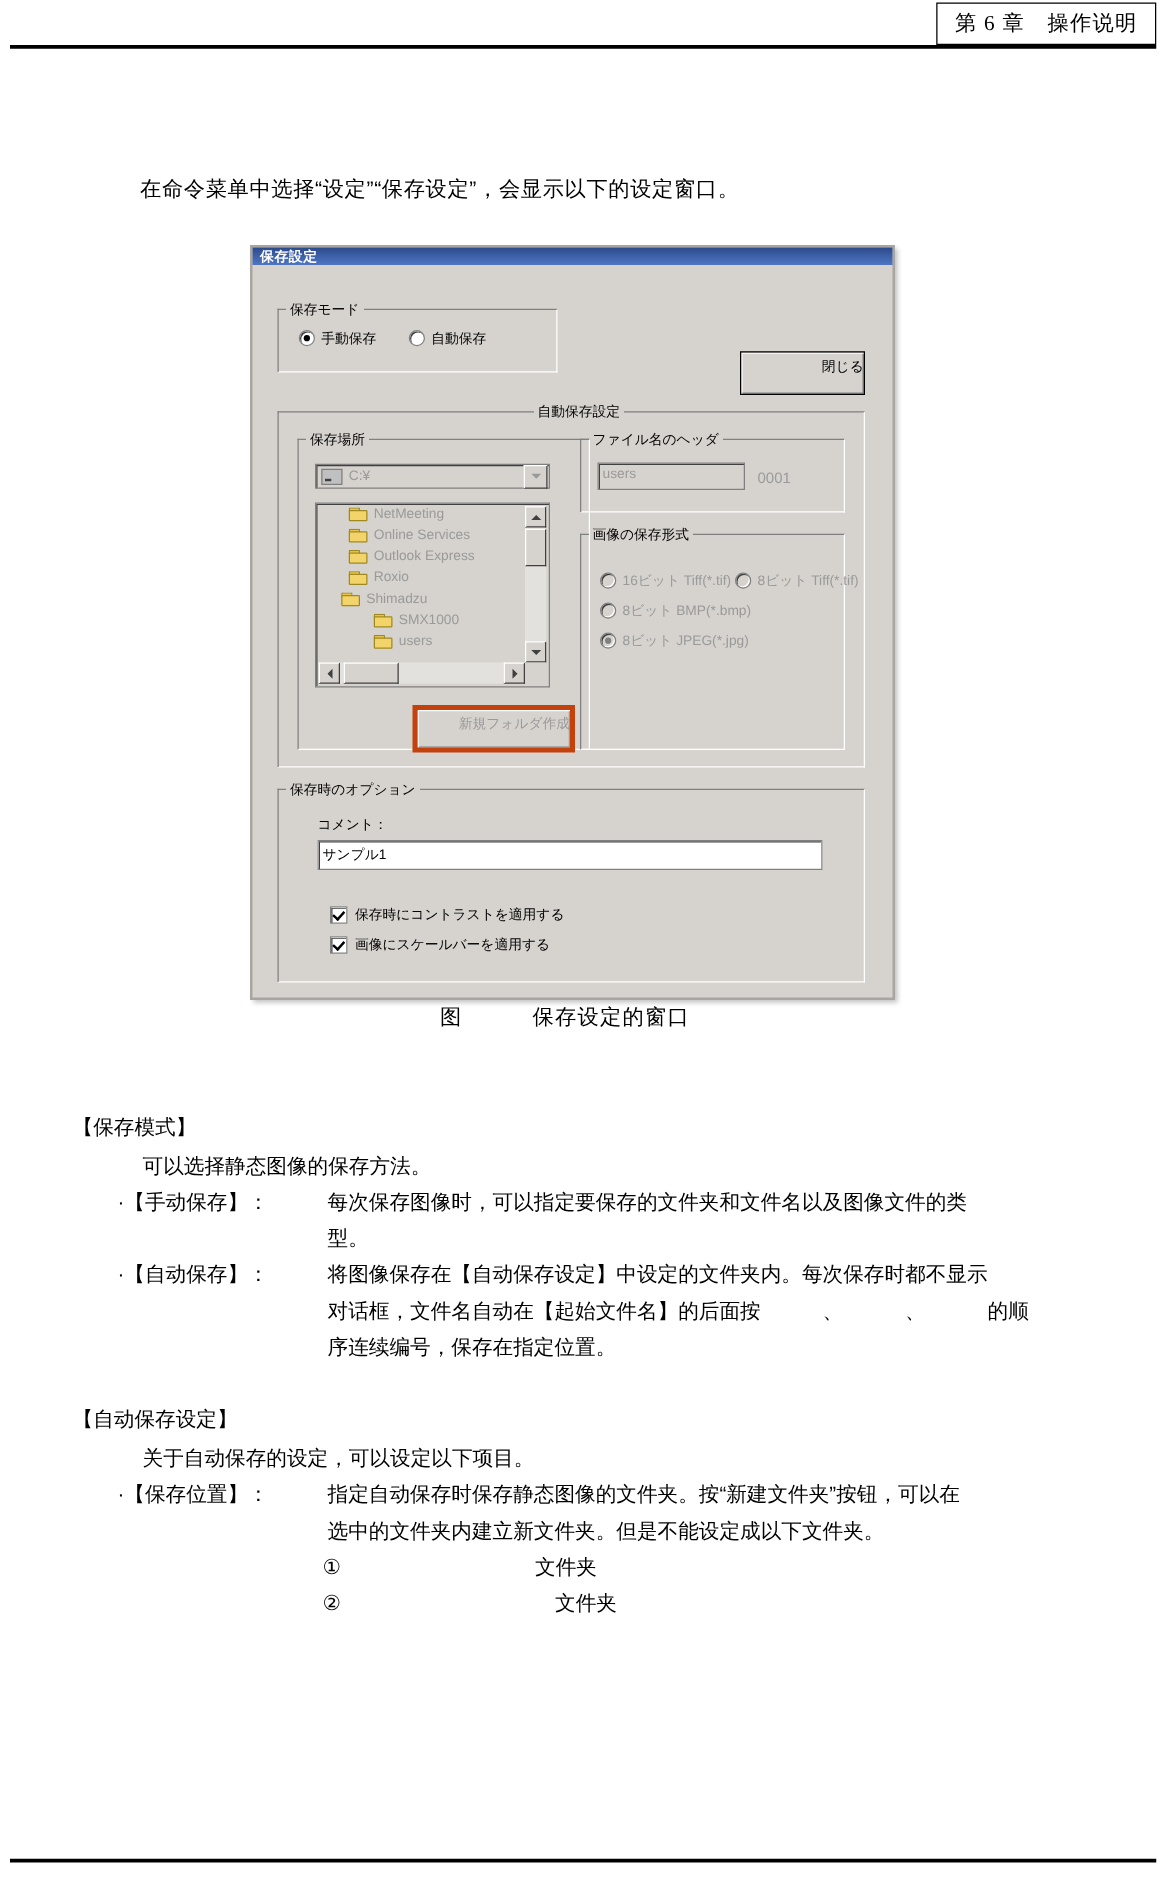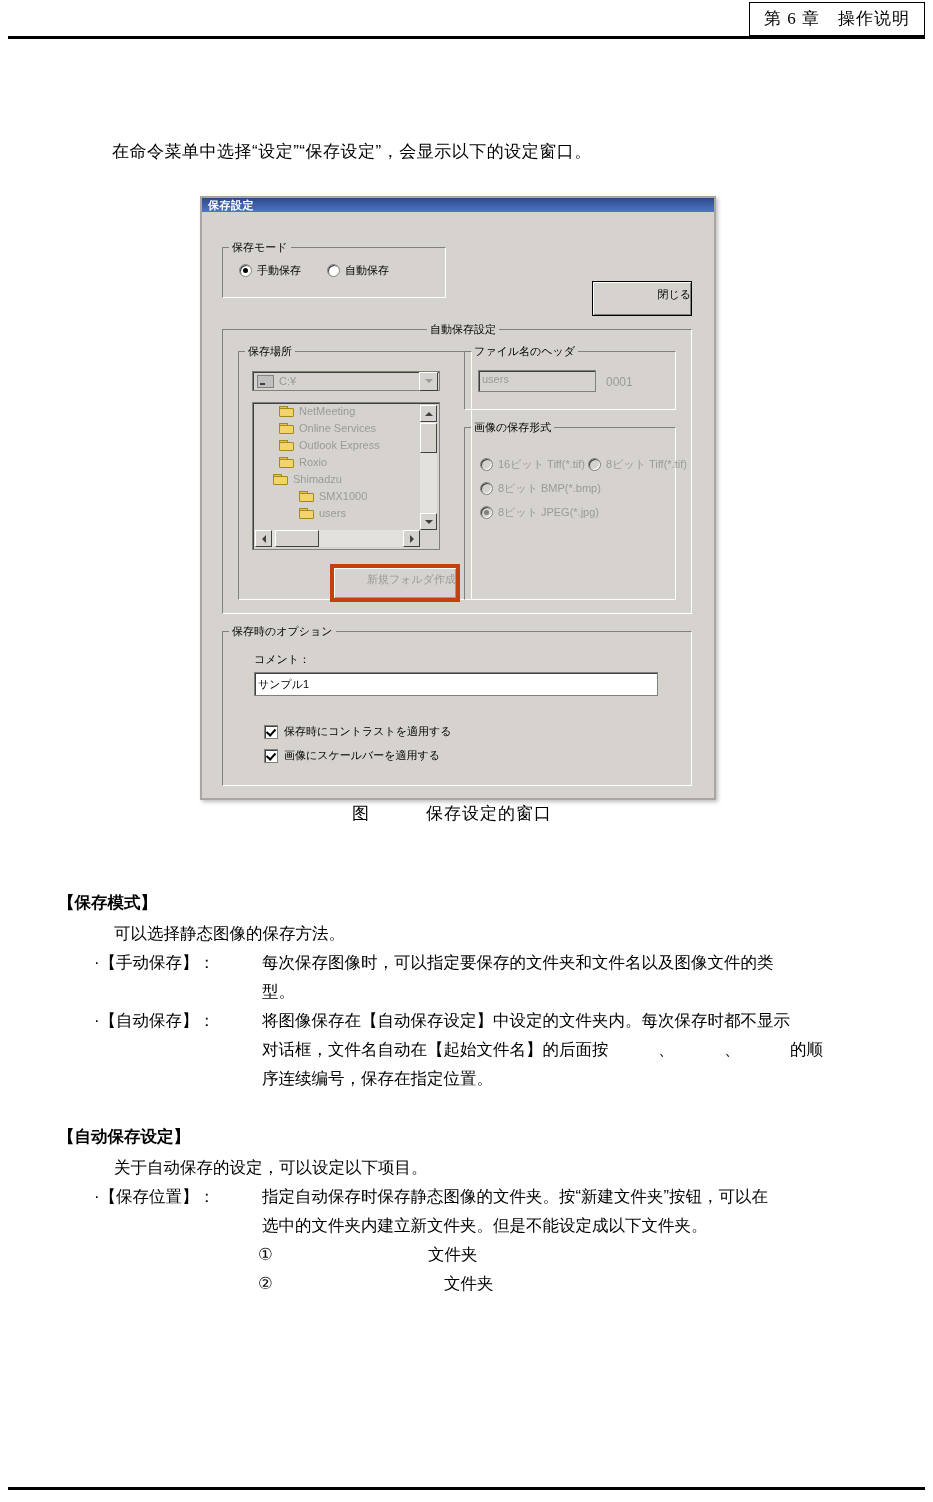--- a/index.html
+++ b/index.html
@@ -387,21 +387,20 @@
   .body-text {
     position: absolute;
     left: 58px;
     top: 888px;
     width: 830px;
     font-size: 16.5px;
     line-height: 29px;
   }
   .sec-head {
     margin: 0 0 2px 0;
-    font-weight: bold;
   }
   .indent1 {
     margin-left: 56px;
   }
   .bullet {
     display: flex;
     margin-left: 36px;
   }
   .bullet .term {
     width: 168px;

